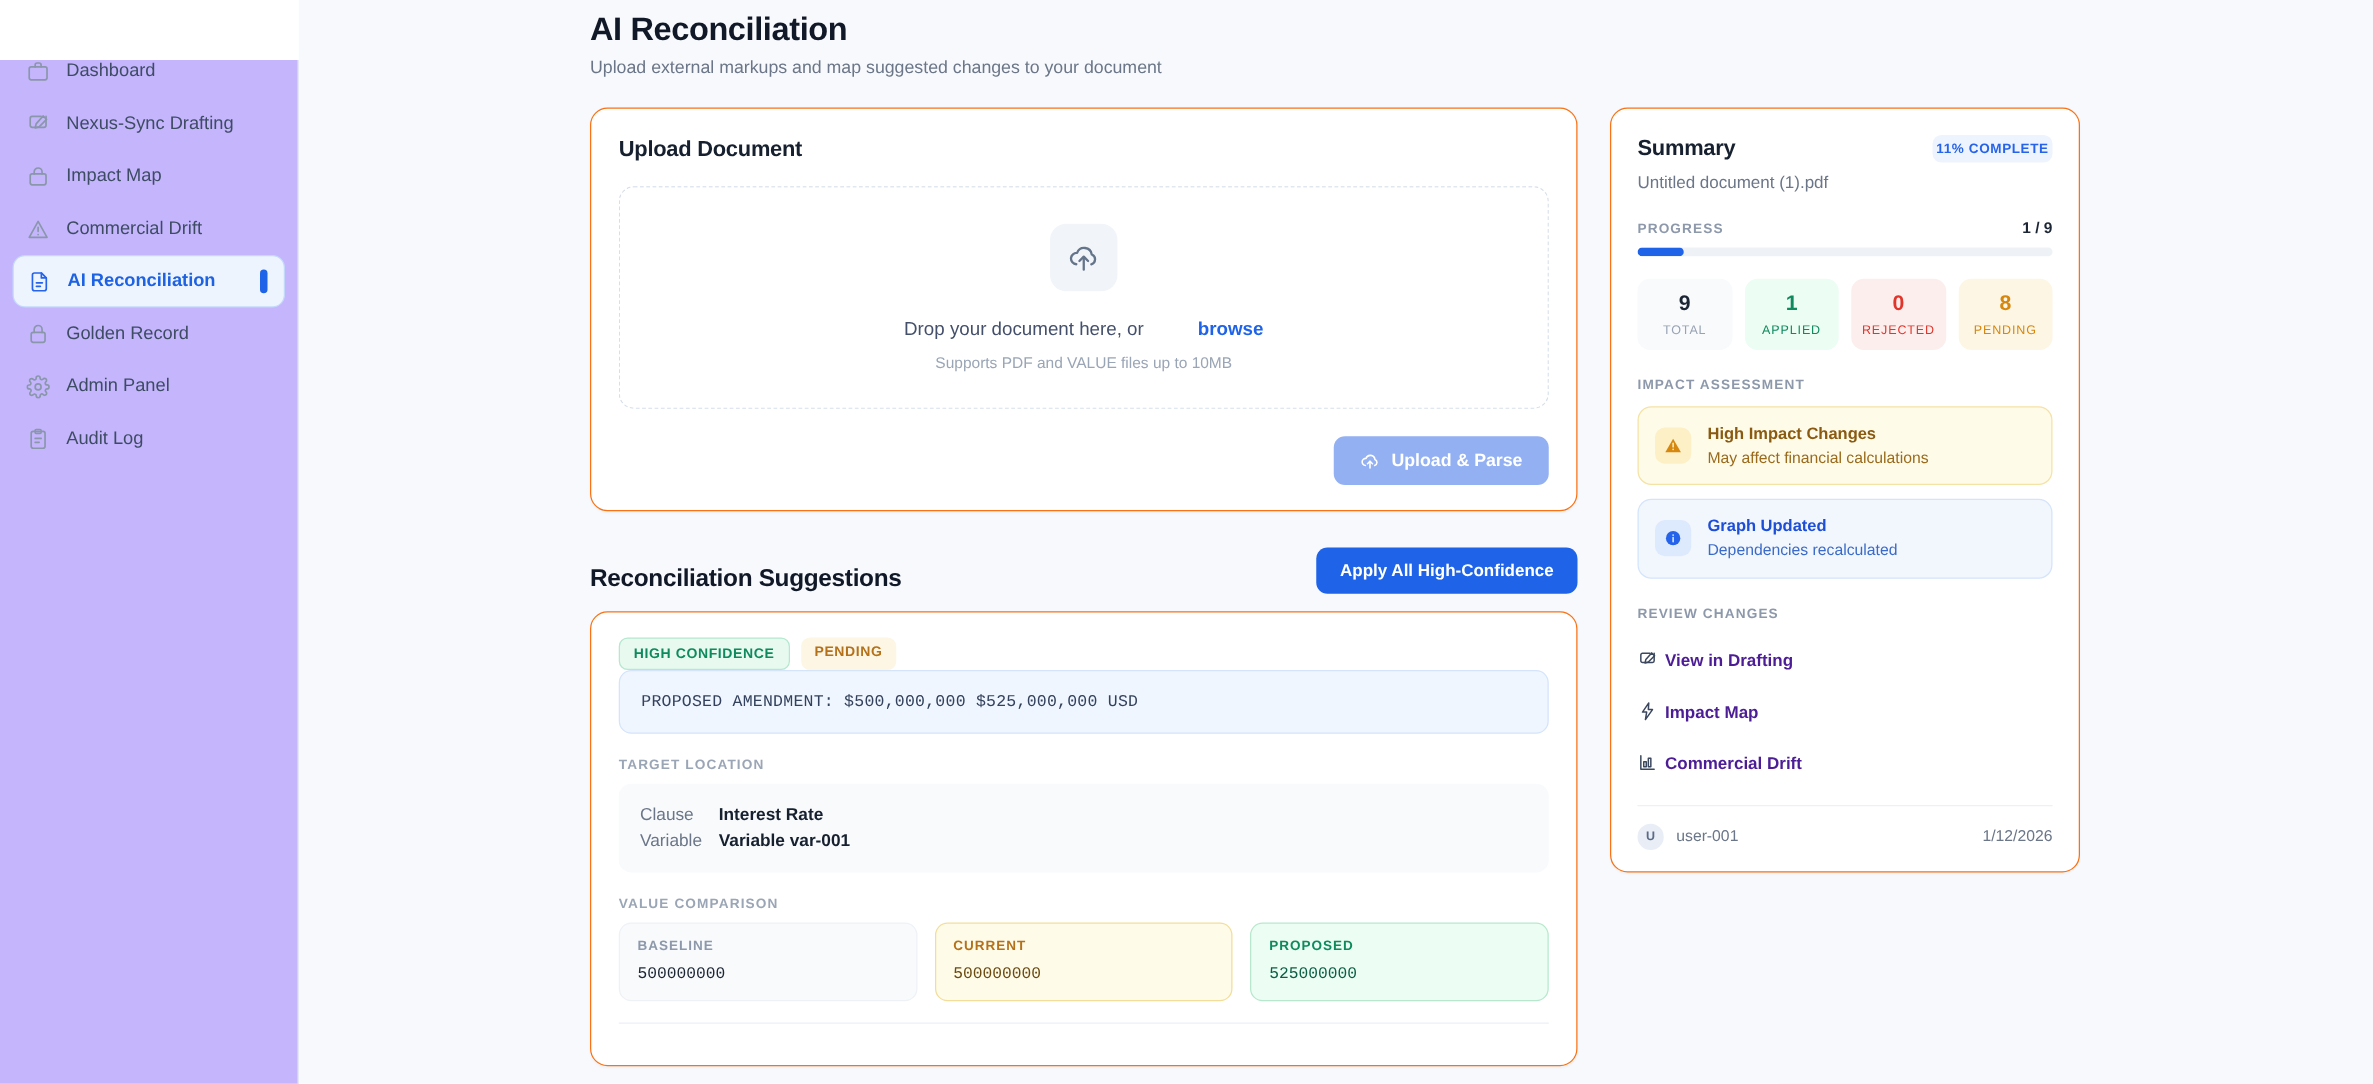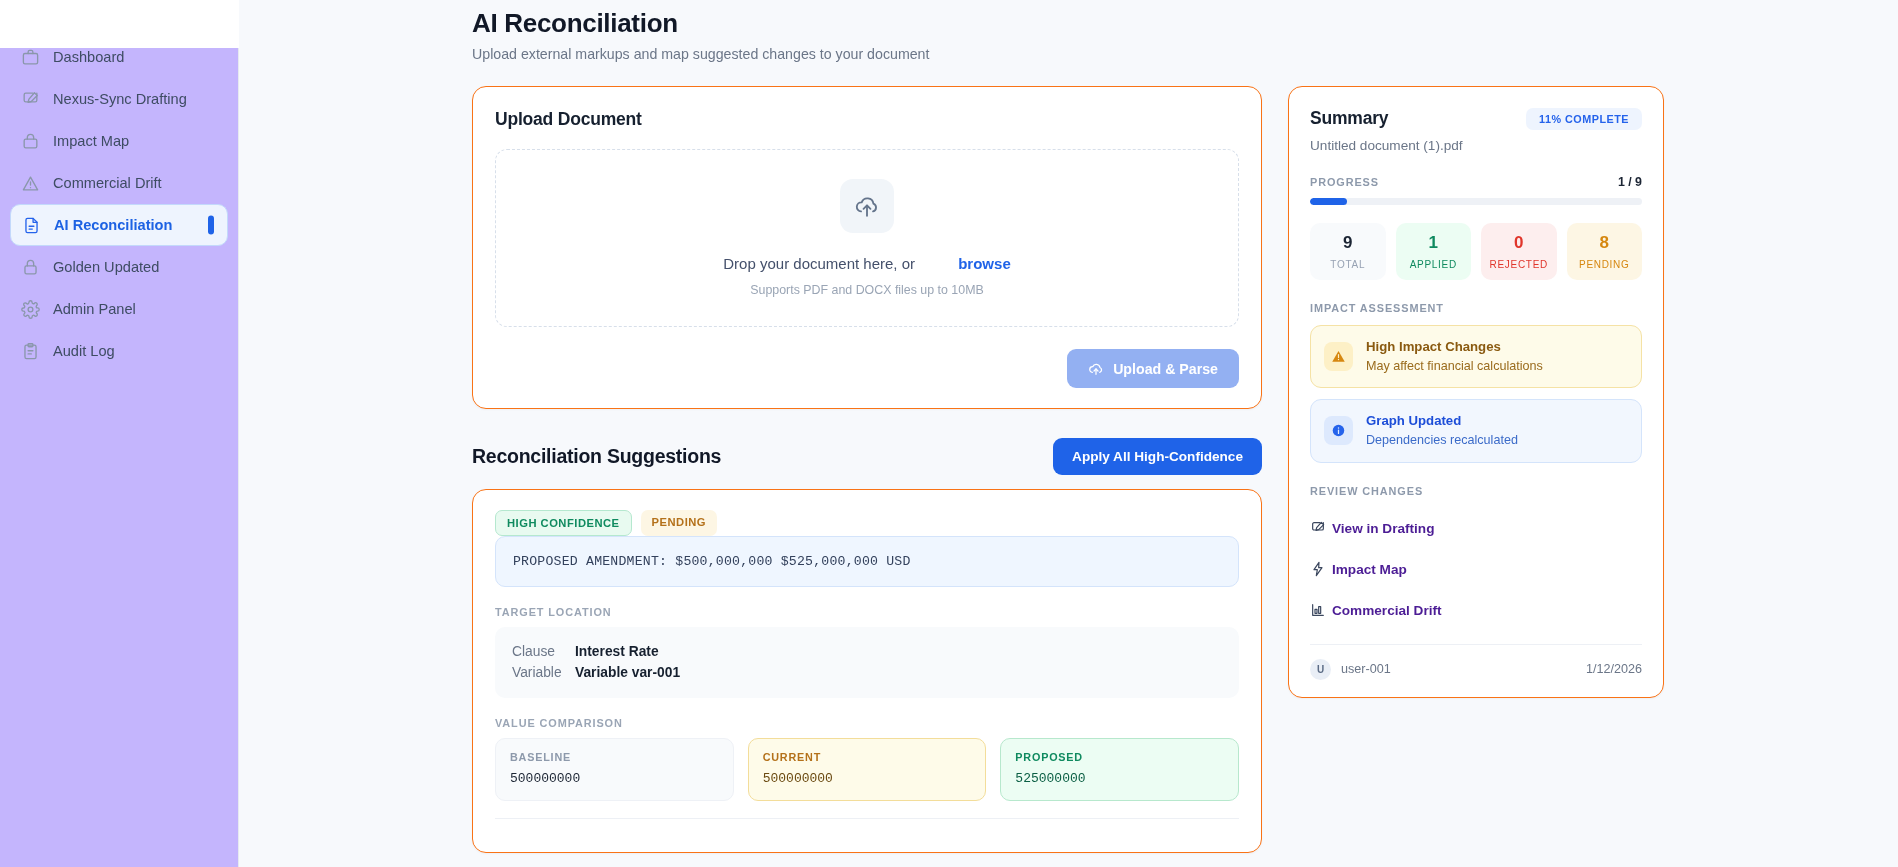--- a/index.html
+++ b/index.html
@@ -101,21 +101,21 @@
     background: #93b0f2; color: #ffffff;
     border: none; border-radius: 9px;
     height: 39px; padding: 0 21px;
     font-size: 14.2px; font-weight: 700;
     font-family: inherit; cursor: pointer;
   }
   .btn-upload svg { width: 16px; height: 16px; display:block; }
 
   
   .sugg-head {
-    display: flex; align-items: center; justify-content: space-between;
+    display: flex; align-items: flex-end; justify-content: space-between;
     margin-top: 29px; margin-bottom: 14px;
   }
   .sugg-title { font-size: 19.5px; font-weight: 700; color: #111827; letter-spacing: -0.25px; }
   .btn-apply-all {
     background: #1f63e8; color: #fff; border: none; border-radius: 9px;
     height: 37px; padding: 0 19px; font-size: 13.6px; font-weight: 700;
     font-family: inherit; cursor: pointer;
   }
 
   
@@ -159,21 +159,21 @@
     margin-top: 17px; padding-top: 15px; border-top: 1px solid #edf0f5;
     display: flex; justify-content: flex-end; gap: 11px;
   }
 
   
   .sum-card { padding: 21px 21px 17px 21px; }
   .sum-head { display: flex; align-items: flex-start; justify-content: space-between; }
   .sum-title { font-size: 17.5px; font-weight: 700; color: #16202f; letter-spacing: -0.2px; }
   .sum-pct {
     background: #eef4fe; color: #2563eb; font-size: 10.8px; font-weight: 700;
-    letter-spacing: .5px; border-radius: 7px; padding: 5px 13px; white-space: nowrap;
+    letter-spacing: .5px; border-radius: 7px; padding: 5px 3px; white-space: nowrap;
   }
   .sum-file { font-size: 13.6px; color: #6b7688; margin-top: 8px; }
   .prog-row {
     display: flex; align-items: baseline; justify-content: space-between;
     margin-top: 22px;
   }
   .prog-label { font-size: 10.9px; font-weight: 700; letter-spacing: .9px; color: #8d99ab; }
   .prog-count { font-size: 12.4px; font-weight: 700; color: #1c2534; }
   .prog-track {
     height: 7px; background: #eef1f6; border-radius: 5px; margin-top: 9px; overflow: hidden;
@@ -294,21 +294,21 @@
         <span class="pill-marker"></span>
       </div>
 
       <div class="nav-item">
         <span class="ico">
             <svg viewBox="0 0 24 24" fill="none" stroke="currentColor" stroke-width="1.7" stroke-linecap="round" stroke-linejoin="round">
               <rect x="5" y="10" width="14" height="10" rx="2"></rect>
               <path d="M8 10V7a4 4 0 0 1 8 0v3"></path>
             </svg>
           </span>
-        <span class="nav-label">Golden Updated</span>
+        <span class="nav-label">Golden Record</span>
       </div>
 
       <div class="nav-item">
         <span class="ico">
             <svg viewBox="0 0 24 24" fill="none" stroke="currentColor" stroke-width="1.7" stroke-linecap="round" stroke-linejoin="round">
               <circle cx="12" cy="12" r="3"></circle>
               <path d="M19.4 15a1.6 1.6 0 0 0 .3 1.8l.1.1a2 2 0 1 1-2.8 2.8l-.1-.1a1.6 1.6 0 0 0-1.8-.3 1.6 1.6 0 0 0-1 1.5V21a2 2 0 1 1-4 0v-.1a1.6 1.6 0 0 0-1-1.5 1.6 1.6 0 0 0-1.8.3l-.1.1a2 2 0 1 1-2.8-2.8l.1-.1a1.6 1.6 0 0 0 .3-1.8 1.6 1.6 0 0 0-1.5-1H3a2 2 0 1 1 0-4h.1a1.6 1.6 0 0 0 1.5-1 1.6 1.6 0 0 0-.3-1.8l-.1-.1a2 2 0 1 1 2.8-2.8l.1.1a1.6 1.6 0 0 0 1.8.3H9a1.6 1.6 0 0 0 1-1.5V3a2 2 0 1 1 4 0v.1a1.6 1.6 0 0 0 1 1.5 1.6 1.6 0 0 0 1.8-.3l.1-.1a2 2 0 1 1 2.8 2.8l-.1.1a1.6 1.6 0 0 0-.3 1.8V9a1.6 1.6 0 0 0 1.5 1H21a2 2 0 1 1 0 4h-.1a1.6 1.6 0 0 0-1.5 1z"></path>
             </svg>
           </span>
         <span class="nav-label">Admin Panel</span>
@@ -344,21 +344,21 @@
 
             <div class="dropzone">
               <div class="dz-icon">
                 <svg viewBox="0 0 24 24" fill="none" stroke="currentColor" stroke-width="1.7" stroke-linecap="round" stroke-linejoin="round">
                     <path d="M6.5 17a4.2 4.2 0 0 1 .6-8.4 5.6 5.6 0 0 1 10.8 1.2A3.8 3.8 0 0 1 17.6 17"></path>
                     <path d="M12 21v-9"></path>
                     <path d="M8.8 14.6 12 11.4l3.2 3.2"></path>
                   </svg>
               </div>
               <div class="dz-text"><span>Drop your document here, or </span><span class="browse">browse</span></div>
-              <div class="dz-hint">Supports PDF and DOCX files up to 10MB</div>
+              <div class="dz-hint">Supports PDF and VALUE files up to 10MB</div>
             </div>
 
             <div class="upload-actions">
               <button class="btn-upload">
                 <span>
                     <svg viewBox="0 0 24 24" fill="none" stroke="currentColor" stroke-width="1.9" stroke-linecap="round" stroke-linejoin="round">
                       <path d="M6.5 17a4.2 4.2 0 0 1 .6-8.4 5.6 5.6 0 0 1 10.8 1.2A3.8 3.8 0 0 1 17.6 17"></path>
                       <path d="M12 20v-8"></path>
                       <path d="M9 15l3-3 3 3"></path>
                     </svg>

